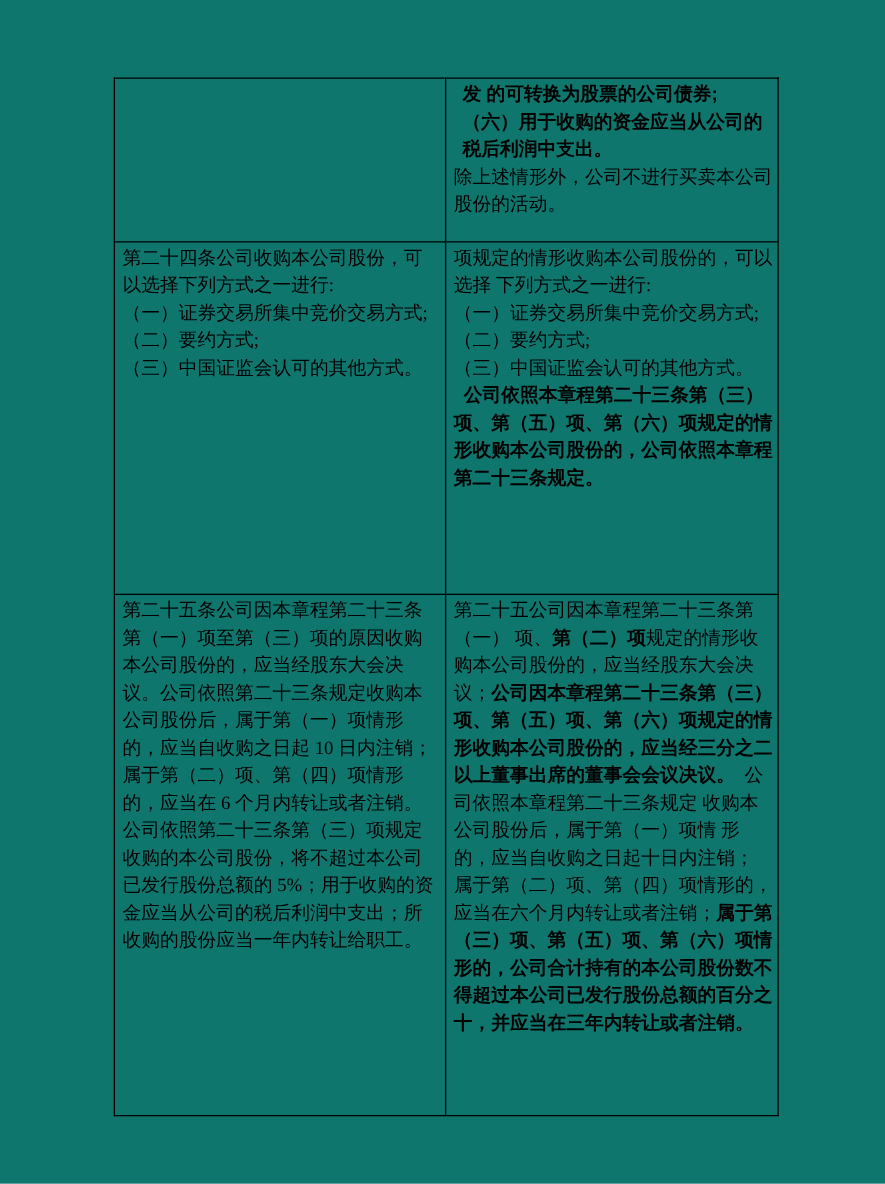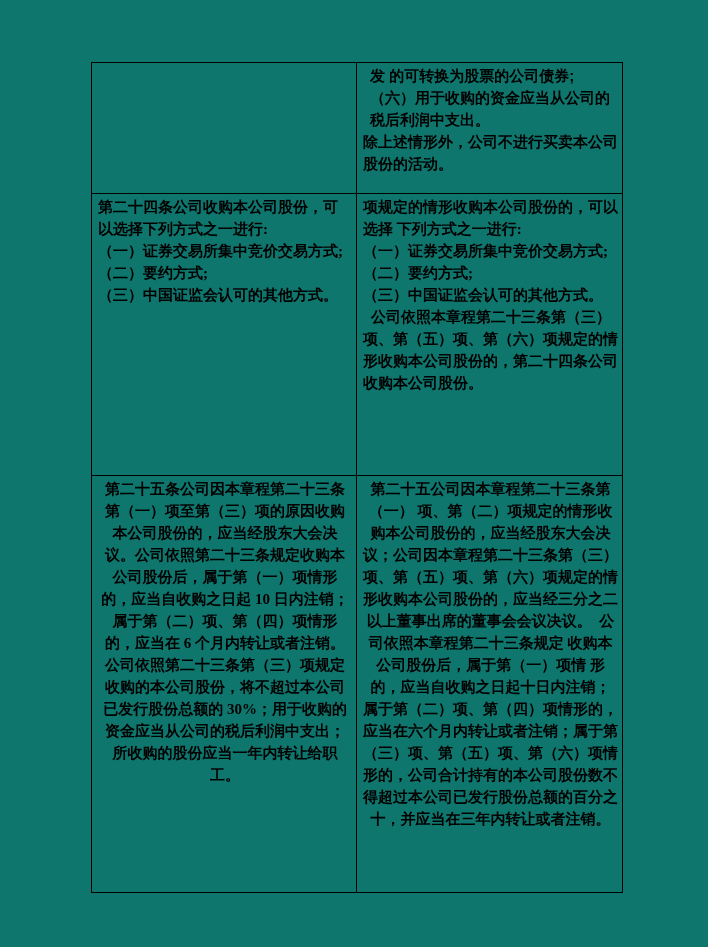--- a/index.html
+++ b/index.html
@@ -34,29 +34,29 @@
   table.doc-table td {
     border: 1px solid #000000;
     vertical-align: top;
     padding: 2px 4px 2px 6px;
     font-size: 15px;
     line-height: 22px;
     overflow: hidden;
   }
   tr.row-0 td { height: 126px; }
   tr.row-1 td { height: 277px; }
-  tr.row-2 td { height: 412px; text-align: center; }
+  tr.row-2 td { height: 412px; }
   td p {
     margin: 0;
     white-space: pre-wrap;
     word-break: break-all;
   }
   td p.indent-block { padding-left: 7px; }
   td p.indent-first { text-indent: 8px; }
-  .run { font-weight: bold; }
+  .run { font-weight: normal; }
   .run.bold {
     font-weight: bold;
     font-family: "Liberation Sans", "DejaVu Sans", sans-serif;
   }
 </style>
 </head>
 <body>
 
 <div class="page">
   <table class="doc-table">
@@ -78,27 +78,27 @@
             <p><span class="run">第二十四条公司收购本公司股份，可以选择下列方式之一进行:</span></p>
             <p><span class="run">（一）证券交易所集中竞价交易方式;</span></p>
             <p><span class="run">（二）要约方式;</span></p>
             <p><span class="run">（三）中国证监会认可的其他方式。</span></p>
           </td>
           <td>
             <p><span class="run">项规定的情形收购本公司股份的，可以选择 下列方式之一进行:</span></p>
             <p><span class="run">（一）证券交易所集中竞价交易方式;</span></p>
             <p><span class="run">（二）要约方式;</span></p>
             <p><span class="run">（三）中国证监会认可的其他方式。</span></p>
-            <p class="indent-first"><span class="run bold">公司依照本章程第二十三条第（三）项、第（五）项、第（六）项规定的情形收购本公司股份的，第二十四条公司收购本公司股份。</span></p>
+            <p class="indent-first"><span class="run bold">公司依照本章程第二十三条第（三）项、第（五）项、第（六）项规定的情形收购本公司股份的，公司依照本章程第二十三条规定。</span></p>
           </td>
         </tr>
         <tr class="row-2">
           <td>
             <p><span class="run">第二十五条公司因本章程第二十三条第（一）项至第（三）项的原因收购本公司股份的，应当经股东大会决议。公司依照第二十三条规定收购本公司股份后，属于第（一）项情形的，应当自收购之日起 10 日内注销；属于第（二）项、第（四）项情形的，应当在 6 个月内转让或者注销。</span></p>
-            <p><span class="run">公司依照第二十三条第（三）项规定收购的本公司股份，将不超过本公司已发行股份总额的 30%；用于收购的资金应当从公司的税后利润中支出；所收购的股份应当一年内转让给职工。</span></p>
+            <p><span class="run">公司依照第二十三条第（三）项规定收购的本公司股份，将不超过本公司已发行股份总额的 5%；用于收购的资金应当从公司的税后利润中支出；所收购的股份应当一年内转让给职工。</span></p>
           </td>
           <td>
             <p><span class="run">第二十五公司因本章程第二十三条第（一） 项、</span><span class="run bold">第（二）项</span><span class="run">规定的情形收购本公司股份的，应当经股东大会决议；</span><span class="run bold">公司因本章程第二十三条第（三）项、第（五）项、第（六）项规定的情形收购本公司股份的，应当经三分之二以上董事出席的董事会会议决议。</span><span class="run">  公司依照本章程第二十三条规定 收购本公司股份后，属于第（一）项情 形的，应当自收购之日起十日内注销； 属于第（二）项、第（四）项情形的， 应当在六个月内转让或者注销；</span><span class="run bold">属于第（三）项、第（五）项、第（六）项情形的，公司合计持有的本公司股份数不 得超过本公司已发行股份总额的百分之十，并应当在三年内转让或者注销。</span></p>
           </td>
         </tr>
       </tbody>
   </table>
 </div>
 
 </body></html>

